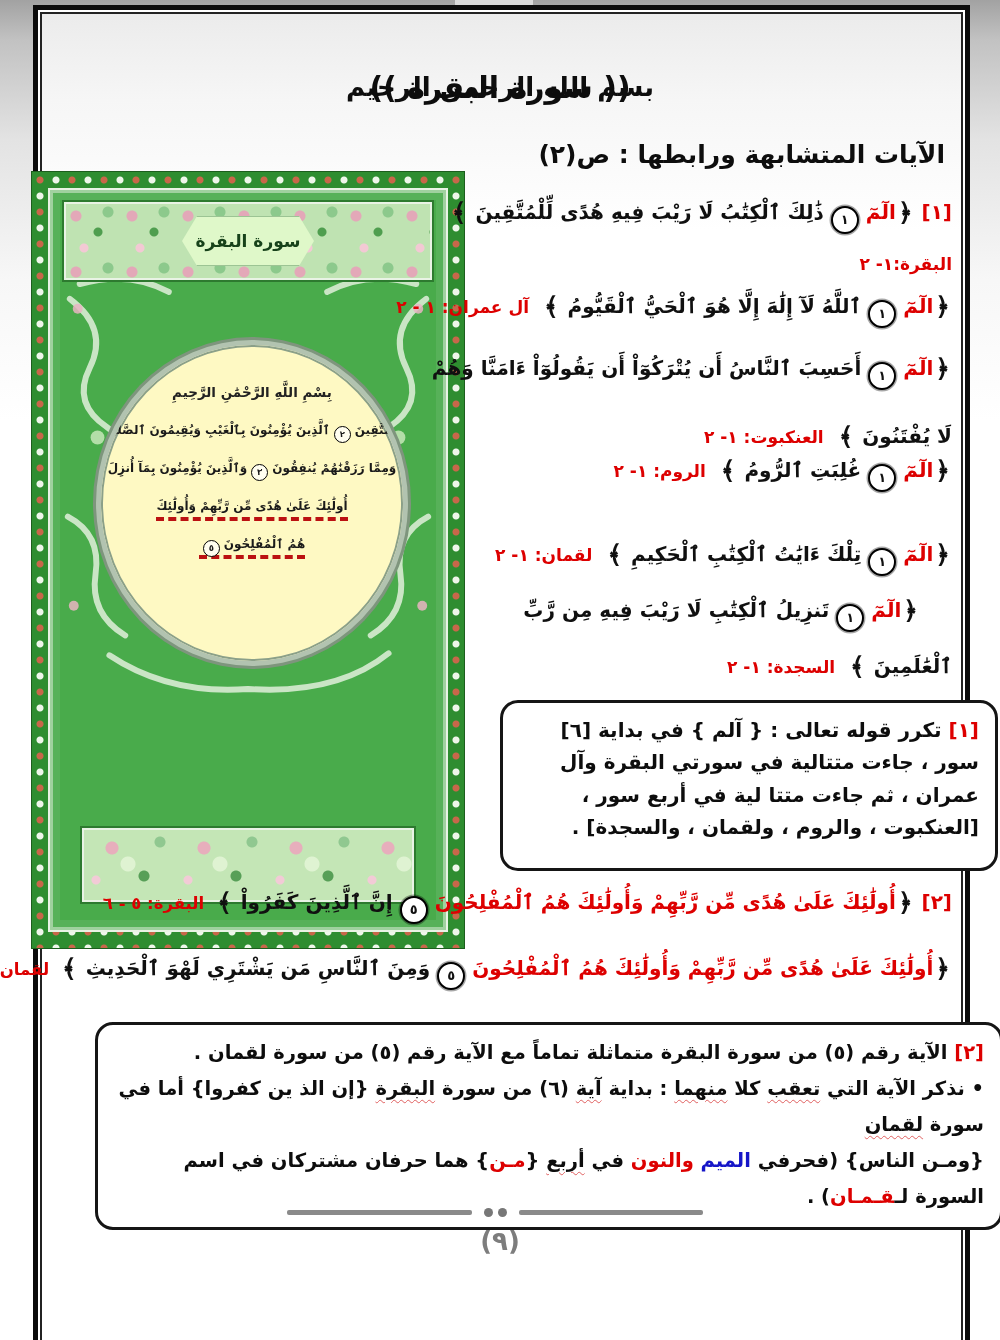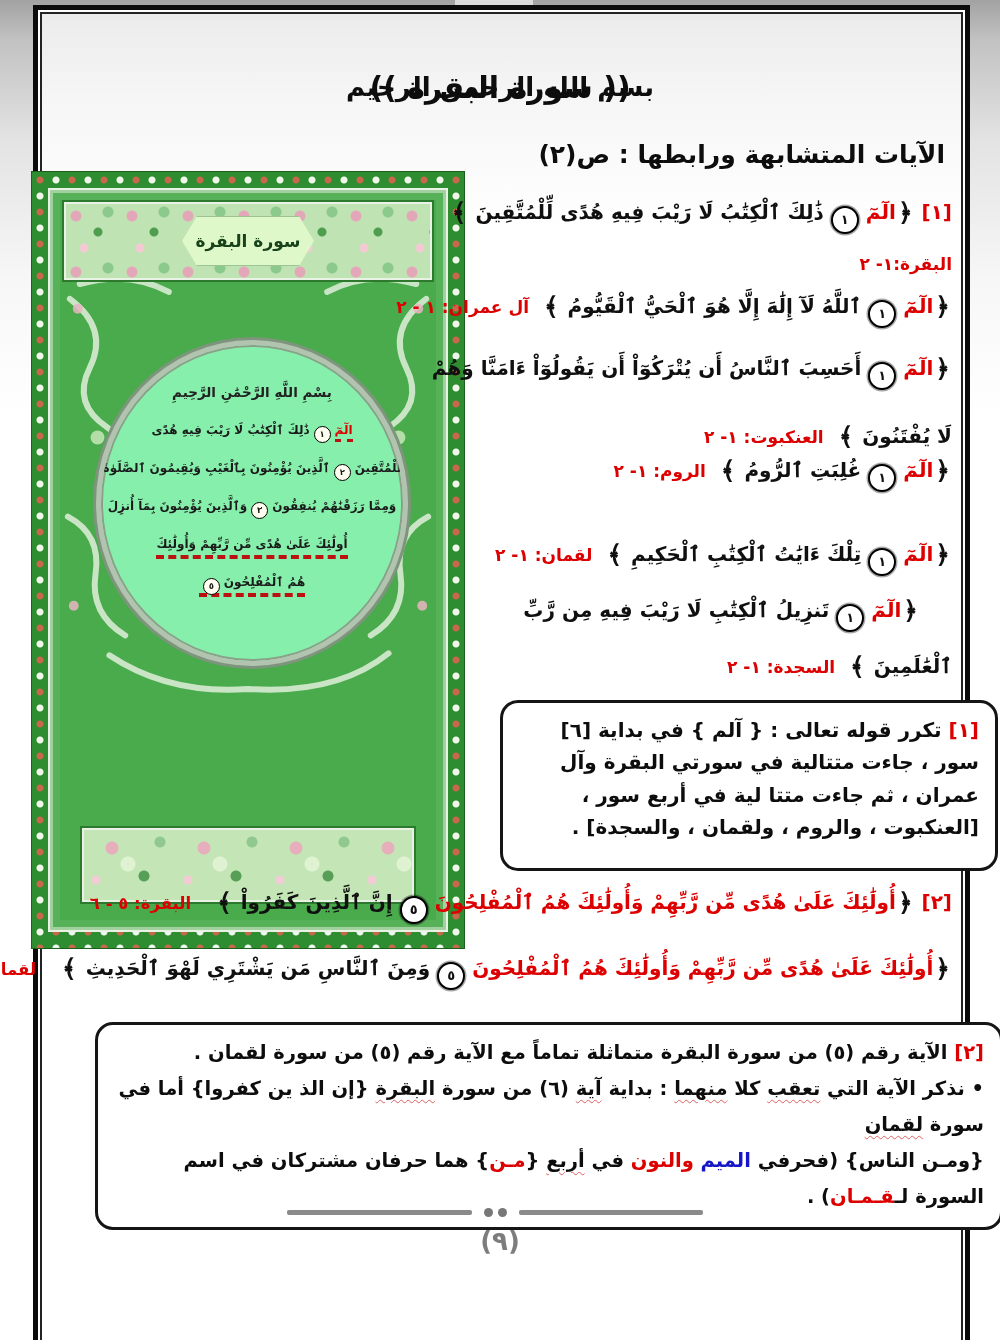--- a/index.html
+++ b/index.html
@@ -44,21 +44,21 @@
     border:3px solid #151515;border-radius:18px;background:#fff;
     font-weight:bold;color:#0d0d0d;text-align:right;
   }
   .notebox1{left:500px;top:700px;width:464px;padding:11px 16px 24px 12px;font-size:20px;line-height:1.62;}
   .notebox2{left:95px;top:1022px;width:872px;padding:10px 16px 12px 14px;font-size:19.5px;line-height:1.85;}
   .sp{text-decoration-line:underline;text-decoration-style:wavy;text-decoration-color:#e06060;text-decoration-thickness:1px;text-underline-offset:4px;}
 
   
   .prow{right:48px;text-align:right;font-size:20px;font-weight:bold;color:#101010;}
   .prow .redv{color:#dd0000;}
-  .prow .ref{font-size:16.5px;color:#dd0000;margin-right:17px;}
+  .prow .ref{font-size:16.5px;color:#dd0000;margin-right:4px;}
 
   
   .divider{left:287px;top:1208px;width:416px;display:flex;align-items:center;gap:12px;}
   .divider .bar{flex:1;height:5px;background:#8a8a8a;border-radius:2px;}
   .divider .dots{display:flex;gap:5px;}
   .divider .dot{width:9px;height:9px;border-radius:50%;background:#777;}
   .pagenum{top:1226px;font-size:26px;font-weight:bold;color:#7d7d7d;}
 
   
   .qimg{
@@ -92,21 +92,21 @@
   .qcart-panel{
     position:absolute;left:50%;top:50%;transform:translate(-50%,-50%);
     width:150px;height:52px;background:#dff8c9;
     clip-path:polygon(6% 50%,16% 2%,84% 2%,94% 50%,84% 98%,16% 98%);
     display:flex;align-items:center;justify-content:center;
     box-shadow:inset 0 0 0 2px #9cc494;
   }
   .qcart-title{font-size:17px;font-weight:bold;color:#17421a;}
   .qcircle{
     position:absolute;left:46px;top:150px;width:312px;height:326px;
-    background:#86efac;border-radius:50%;
+    background:#fef9c3;border-radius:50%;
     border:5px solid #b2c3b0;
     box-shadow:0 0 0 3px #7e957d, inset 0 0 0 2px #8ba089;
     overflow:hidden;text-align:center;
     padding-top:30px;box-sizing:border-box;
   }
   .qline{white-space:nowrap;font-size:12px;font-weight:bold;color:#1a1a1a;height:38px;line-height:34px;direction:rtl;}
   .qline.basmala{font-size:13.5px;color:#222;}
   .qnum{
     display:inline-flex;align-items:center;justify-content:center;
     width:15px;height:15px;border:1.3px solid #000;border-radius:50%;
@@ -164,23 +164,20 @@
       </g>
     </svg>
     <div class="qcart">
       <div class="qcart-panel">
         <span class="qcart-title rtl">سورة البقرة</span>
       </div>
     </div>
     <div class="qcircle">
       <div class="qline basmala">بِسْمِ اللَّهِ الرَّحْمَٰنِ الرَّحِيمِ</div>
       <div class="qline">
-        <span class="red almline">الٓمٓ</span><span class="qnum">١</span><span>ذَٰلِكَ ٱلْكِتَٰبُ لَا رَيْبَ فِيهِ هُدًى</span>
-      </div>
-      <div class="qline">
         <span>لِّلْمُتَّقِينَ</span><span class="qnum">٢</span><span>ٱلَّذِينَ يُؤْمِنُونَ بِٱلْغَيْبِ وَيُقِيمُونَ ٱلصَّلَوٰةَ</span>
       </div>
       <div class="qline">
         <span>وَمِمَّا رَزَقْنَٰهُمْ يُنفِقُونَ</span><span class="qnum">٣</span><span>وَٱلَّذِينَ يُؤْمِنُونَ بِمَآ أُنزِلَ</span>
       </div>
       <div class="qline">
         <span class="dashwide">أُولَٰئِكَ عَلَىٰ هُدًى مِّن رَّبِّهِمْ وَأُولَٰئِكَ</span>
       </div>
       <div class="qline">
         <span class="dashwide"><span>هُمُ ٱلْمُفْلِحُونَ</span><span class="qnum">٥</span></span>

